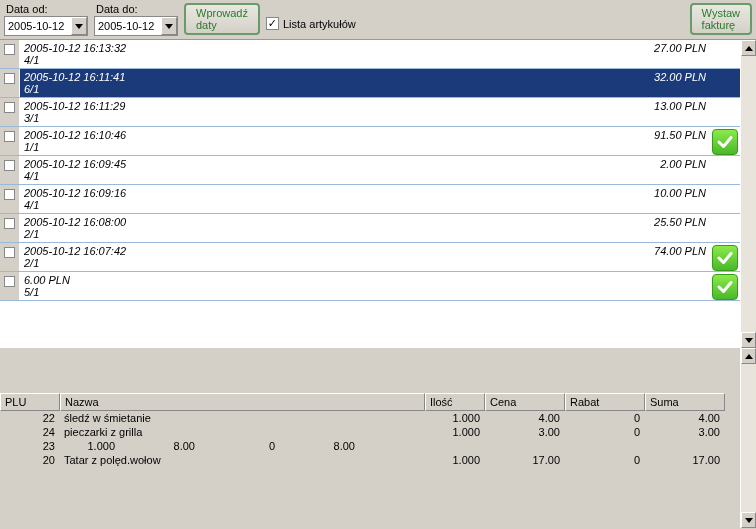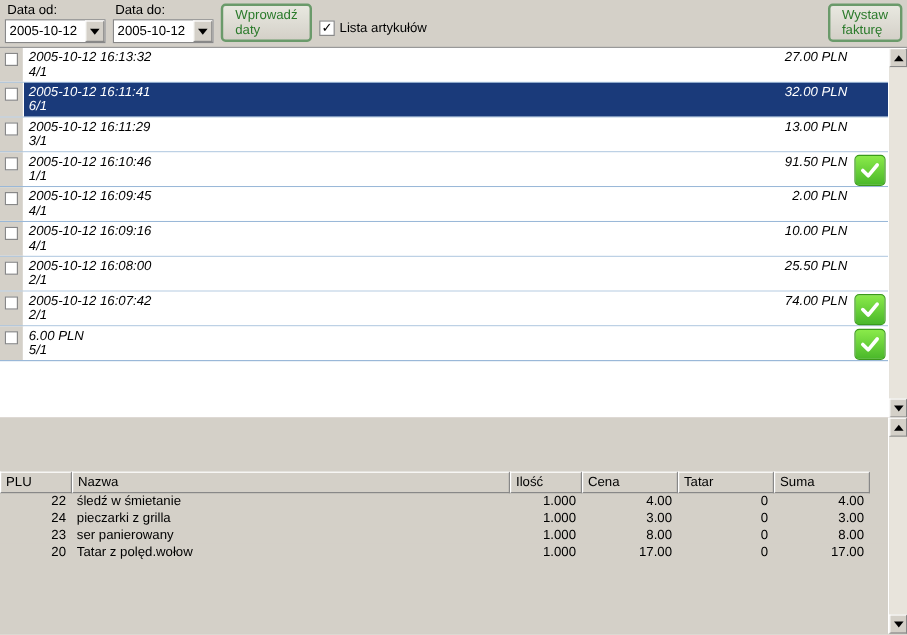--- a/index.html
+++ b/index.html
@@ -220,21 +220,21 @@
   </div>
 </div>
 
 <div class="grid-pane">
   <div class="grid">
     <div class="grid-head">
       <div class="gh col-plu" style="text-align:left">PLU</div>
       <div class="gh col-name">Nazwa</div>
       <div class="gh col-qty" style="text-align:left">Ilość</div>
       <div class="gh col-price" style="text-align:left">Cena</div>
-      <div class="gh col-rabat" style="text-align:left">Tatar</div>
+      <div class="gh col-rabat" style="text-align:left">Rabat</div>
       <div class="gh col-sum" style="text-align:left">Suma</div>
     </div>
     <div id="grid-body">
         <div class="grid-row">
           <div class="gc col-plu">22</div>
           <div class="gc col-name">śledź w śmietanie</div>
           <div class="gc col-qty">1.000</div>
           <div class="gc col-price">4.00</div>
           <div class="gc col-rabat">0</div>
           <div class="gc col-sum">4.00</div>
@@ -242,21 +242,20 @@
         <div class="grid-row">
           <div class="gc col-plu">24</div>
           <div class="gc col-name">pieczarki z grilla</div>
           <div class="gc col-qty">1.000</div>
           <div class="gc col-price">3.00</div>
           <div class="gc col-rabat">0</div>
           <div class="gc col-sum">3.00</div>
         </div>
         <div class="grid-row">
           <div class="gc col-plu">23</div>
-          <div class="gc col-name">ser panierowany</div>
           <div class="gc col-qty">1.000</div>
           <div class="gc col-price">8.00</div>
           <div class="gc col-rabat">0</div>
           <div class="gc col-sum">8.00</div>
         </div>
         <div class="grid-row">
           <div class="gc col-plu">20</div>
           <div class="gc col-name">Tatar z polęd.wołow</div>
           <div class="gc col-qty">1.000</div>
           <div class="gc col-price">17.00</div>

